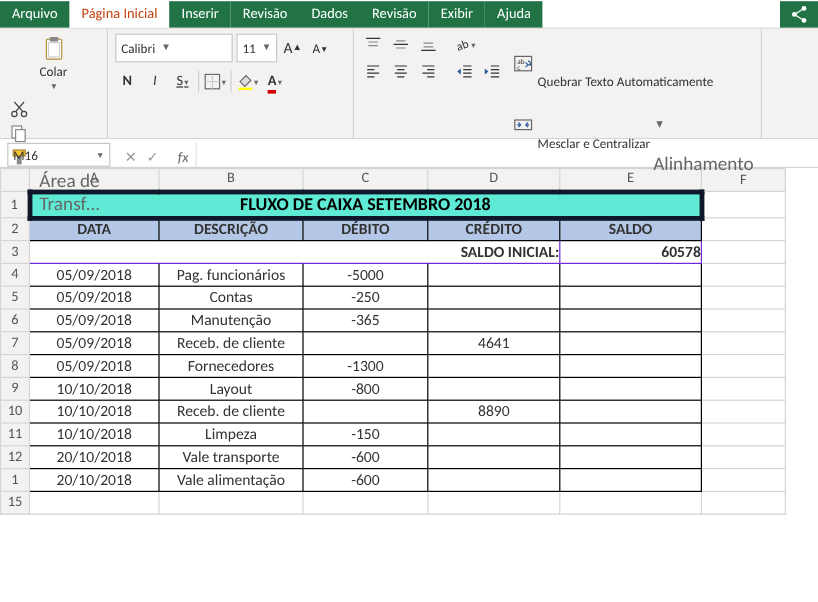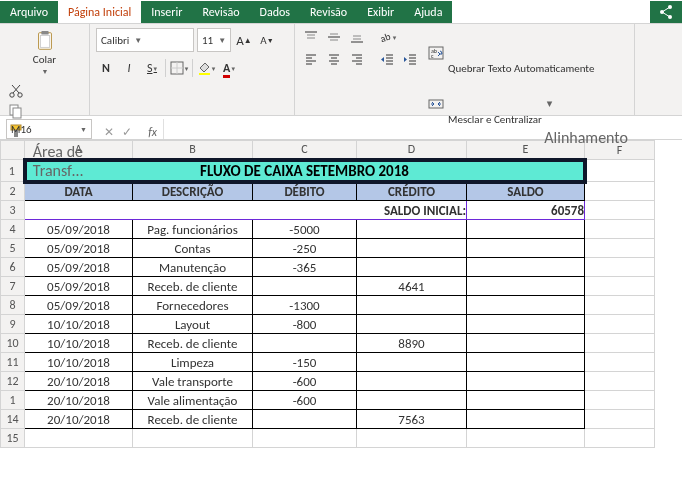--- a/index.html
+++ b/index.html
@@ -391,29 +391,20 @@
         </tr>
         <tr>
           <th class="rowh">1</th>
     <td class="data-td">20/10/2018</td>
     <td class="data-td">Vale alimentação</td>
     <td class="data-td">-600</td>
     <td class="data-td"></td>
     <td class="data-td"></td>
     <td></td>
         </tr>
-        <tr>
-          <th class="rowh">14</th>
-    <td class="data-td">20/10/2018</td>
-    <td class="data-td">Receb. de cliente</td>
-    <td class="data-td"></td>
-    <td class="data-td">7563</td>
-    <td class="data-td"></td>
-    <td></td>
-        </tr>
       </tbody>
   <tbody>
         <tr>
     <th class="rowh">15</th>
     <td></td>
           <td></td>
           <td></td>
           <td></td>
           <td></td>
           <td></td>

